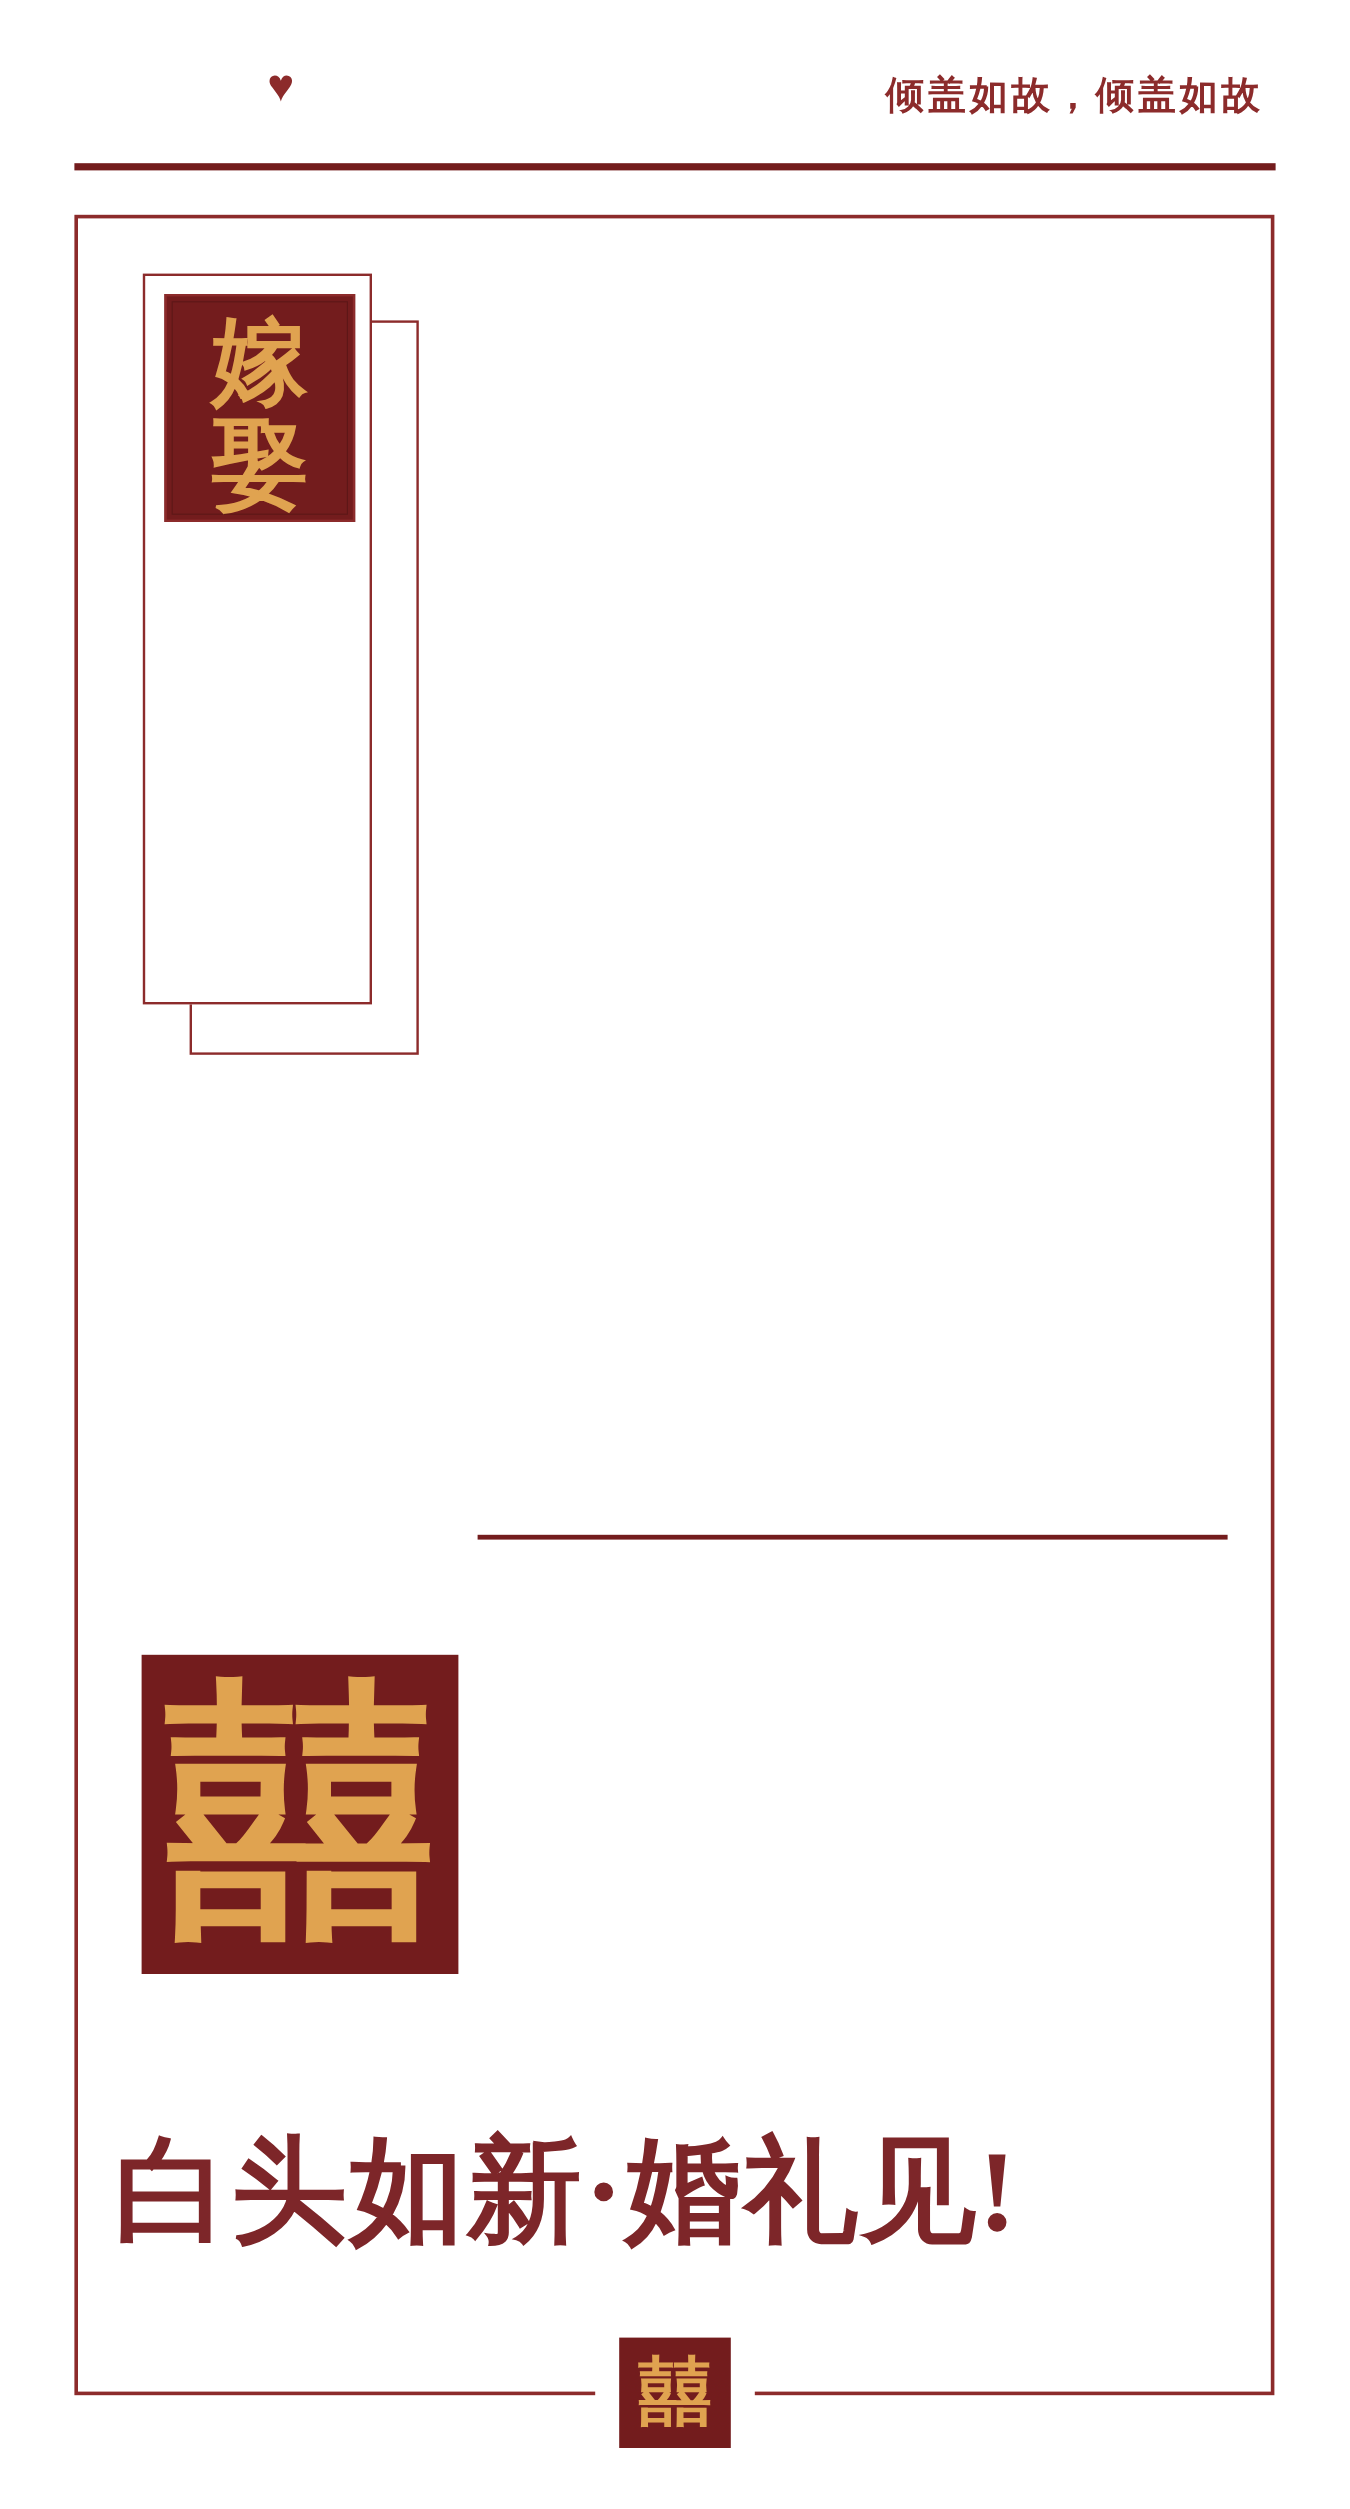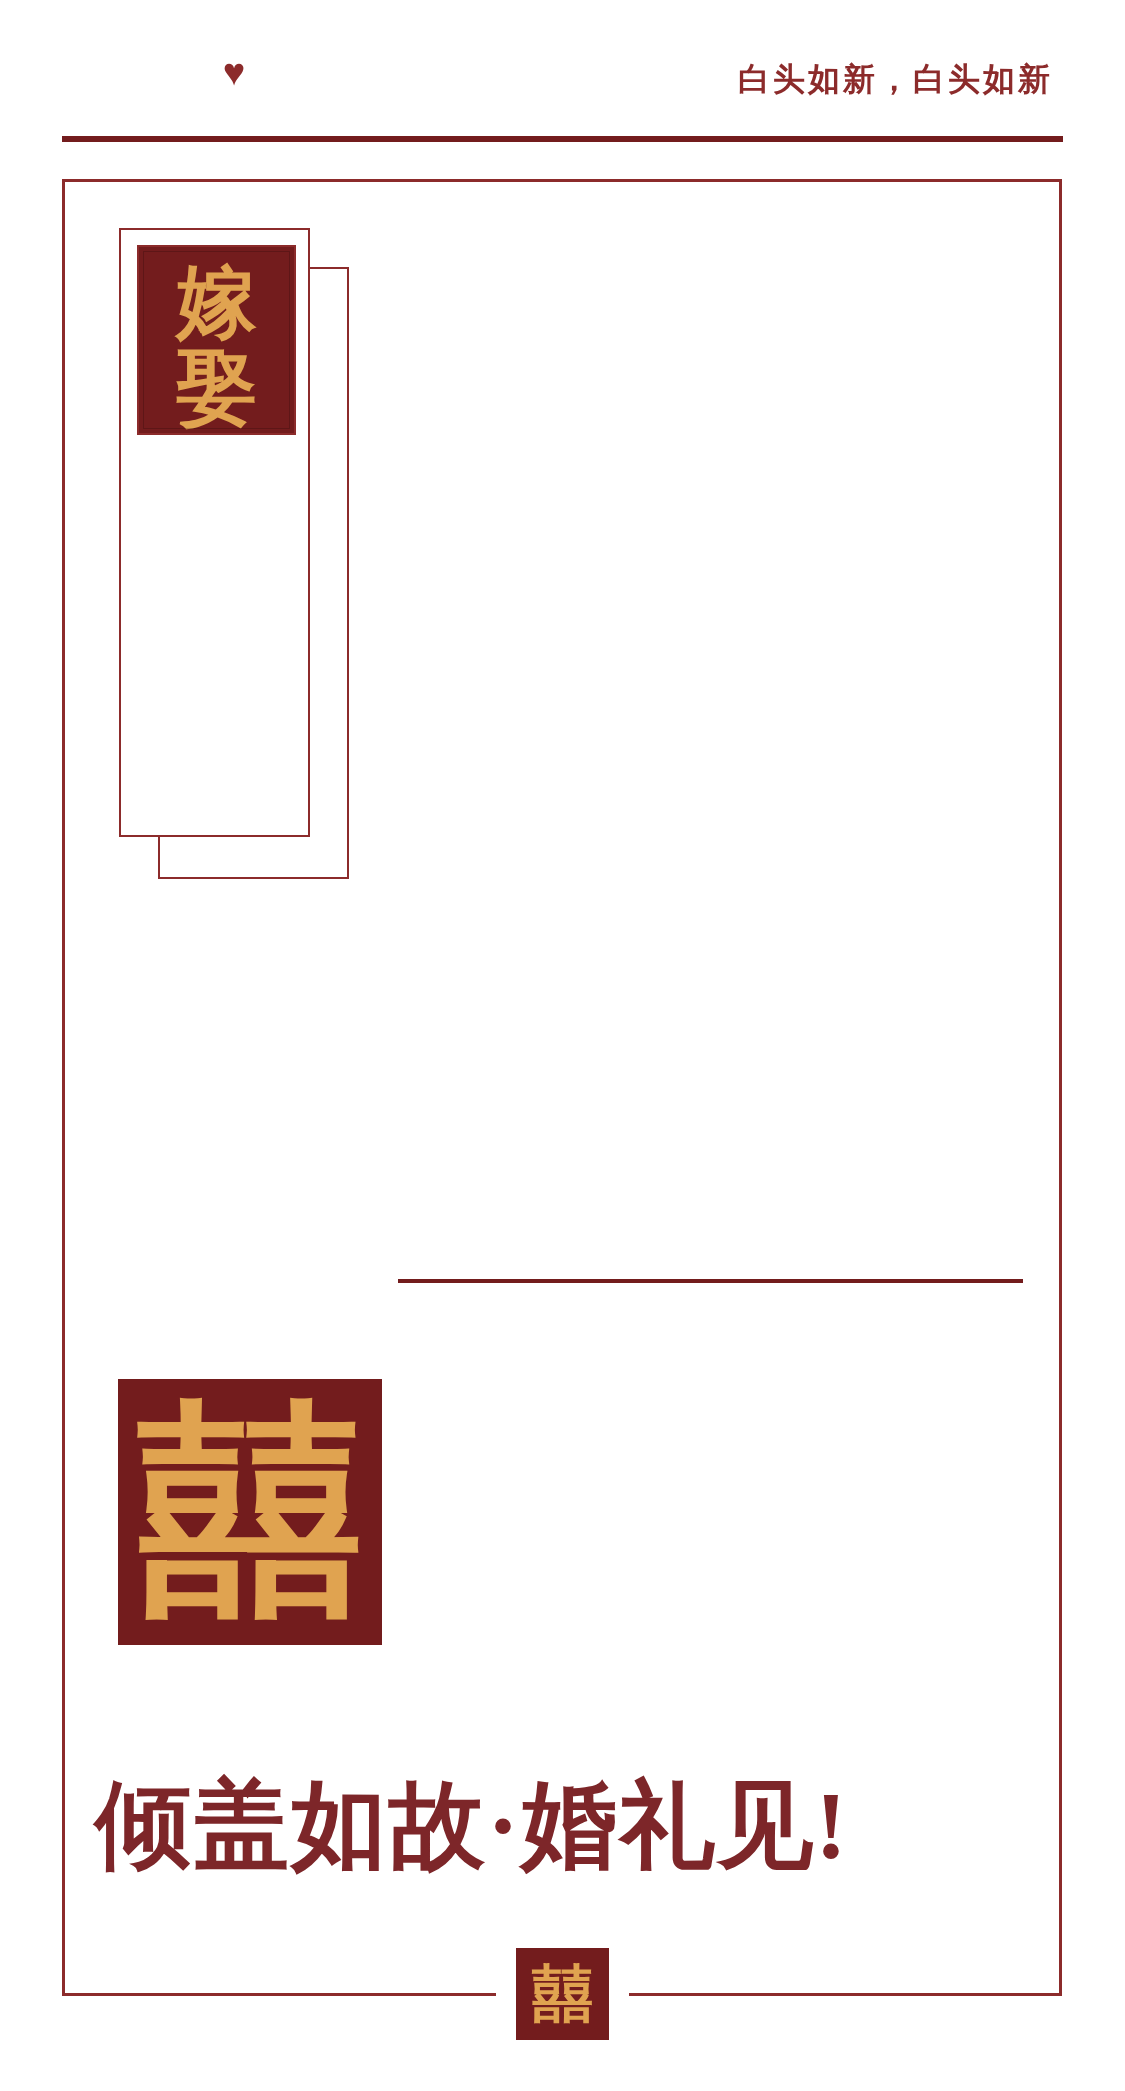--- a/index.html
+++ b/index.html
@@ -149,38 +149,38 @@
     font-size:62px;
     line-height:92px;
   }
 </style>
 </head>
 <body>
 
 <div class="page">
 
   <span class="heart">♥</span>
-  <span class="tagline serif">白头如新，白头如新</span>
+  <span class="tagline serif">倾盖如故，倾盖如故</span>
   <div class="thick-rule"></div>
 
   <div class="main-frame"></div>
 
   <div class="offset-box"></div>
   <div class="vertical-card"></div>
 
   <div class="stamp">
     <span class="stamp-char serif">嫁</span>
     <span class="stamp-char serif">娶</span>
   </div>
 
   <div class="mid-rule"></div>
 
   <div class="dh-large">
     <span class="dh-glyph serif">囍</span>
   </div>
 
-  <div class="headline serif">倾盖如故·婚礼见!</div>
+  <div class="headline serif">白头如新·婚礼见!</div>
 
   <div class="dh-small">
     <span class="dh-glyph serif">囍</span>
   </div>
 
 </div>
 
 </body></html>

